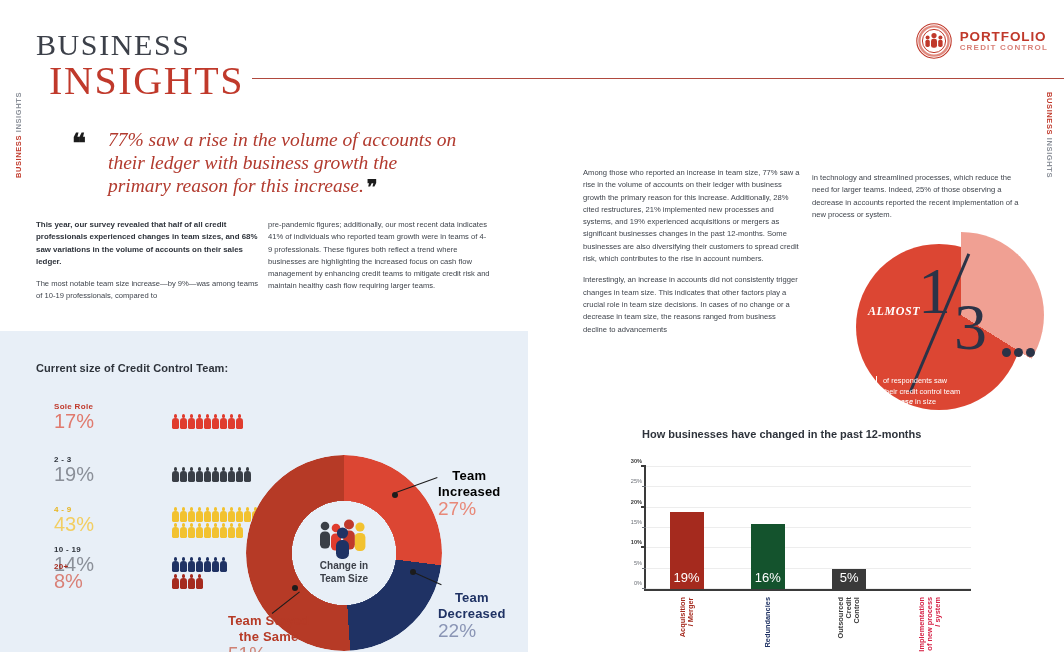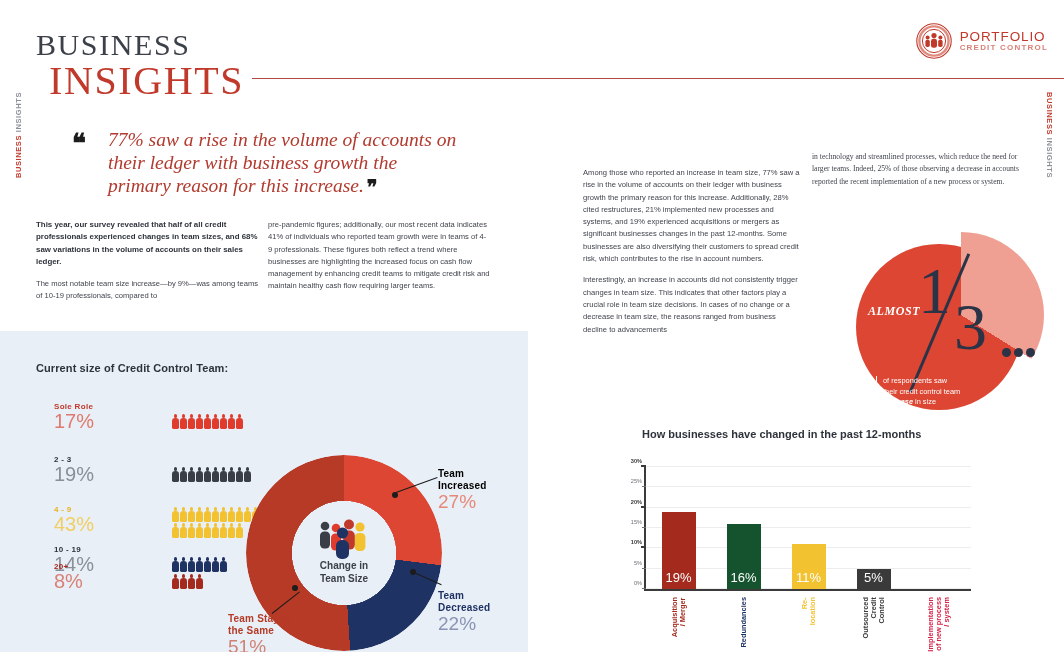--- a/index.html
+++ b/index.html
@@ -44,21 +44,21 @@
   }
   #hdr-rule {
     position: absolute; left: 252px; top: 78px;
     width: 812px; height: 1px; background: #B0493E;
   }
 
   
   #logo { position: absolute; right: 16px; top: 22px; height: 38px; display: flex; align-items: center; gap: 7px; }
   #logo-mark { width: 38px; height: 38px; position: relative; }
   #logo-text { line-height: 1.05; }
-  #logo-title { font-size: 13.5px; font-weight: normal; color: #C0392B; letter-spacing: 0.9px; }
+  #logo-title { font-size: 13.5px; font-weight: bold; color: #C0392B; letter-spacing: 0.9px; }
   #logo-sub { font-size: 8px; font-weight: bold; color: #D98077; letter-spacing: 1.2px; }
 
   
   #quote-block { position: absolute; left: 78px; top: 128px; width: 380px; }
   #quote-open {
     position: absolute; left: -6px; top: 3px;
     font-family: "Liberation Serif", serif;
     font-size: 26px; font-weight: bold; color: #1C1C1C; line-height: 1;
   }
   #quote-text {
@@ -73,21 +73,21 @@
   }
 
   
   .col { position: absolute; font-size: 7.6px; line-height: 1.62; color: #3F444C; }
   .col p { margin-bottom: 9px; }
   .col p:last-child { margin-bottom: 0; }
   .lead { font-weight: bold; color: #2E333B; font-size: 7.9px; line-height: 1.58; }
   #col-1 { left: 36px; top: 219px; width: 222px; }
   #col-2 { left: 268px; top: 219px; width: 222px; }
   #col-3 { left: 583px; top: 167px; width: 218px; }
-  #col-4 { left: 812px; top: 151px; width: 218px; font-family: Liberation Serif, serif; }
+  #col-4 { left: 812px; top: 172px; width: 218px; }
 
   
   #panel-blue {
     position: absolute; left: 0; top: 331px;
     width: 528px; height: 321px;
     background: #E8EFF7;
   }
   #panel-title {
     position: absolute; left: 36px; top: 361px;
     font-size: 11px; font-weight: bold; color: #2E333B;
@@ -114,21 +114,21 @@
     border-radius: 50%; background: #E8EFF7;
     display: flex; flex-direction: column; align-items: center; justify-content: flex-end;
     padding-bottom: 20px;
   }
   #donut-center-label {
     font-size: 10px; font-weight: bold; color: #3C4049; text-align: center; line-height: 1.25;
   }
   #donut-people { position: absolute; left: 50%; top: 16px; transform: translateX(-50%); width: 56px; height: 42px; }
 
   .callout { position: absolute; }
-  .callout-label { font-size: 10px; font-weight: bold; line-height: 1.2; letter-spacing: 0.2px; }
+  .callout-label { font-size: 13px; font-weight: bold; line-height: 1.2; letter-spacing: 0.2px; text-align: center; }
   .callout-pct { font-size: 19px; line-height: 1.1; }
   .leader { position: absolute; background: #1C1C1C; height: 1px; transform-origin: left center; }
   .dot { position: absolute; width: 6px; height: 6px; border-radius: 50%; background: #1C1C1C; }
 
   
   #pie-wrap { position: absolute; left: 856px; top: 232px; width: 184px; height: 196px; }
   #pie-base {
     position: absolute; left: 0; top: 12px; width: 166px; height: 166px; border-radius: 50%;
     background: #DC4633;
   }
@@ -611,26 +611,20 @@
             <div class="bar-cat" style="color: rgb(165, 42, 30);">Acquisition
 / Merger</div>
           </div>
           <div class="bar-slot" style="flex: 1 1 0px;">
             <div class="bar" style="height: 53.3333%; background: #14532d;">
               <div class="bar-val">16%</div>
             </div>
             <div class="bar-cat" style="color: rgb(31, 50, 100);">Redundancies</div>
           </div>
           <div class="bar-slot" style="flex: 1 1 0px;">
-            <div class="bar" style="height: 36.6667%; background: rgb(242, 194, 48);">
-              <div class="bar-val">11%</div>
-            </div>
-            <div class="bar-cat" style="color: rgb(242, 194, 48);">Re-location</div>
-          </div>
-          <div class="bar-slot" style="flex: 1 1 0px;">
             <div class="bar" style="height: 16.6667%; background: rgb(58, 58, 58);">
               <div class="bar-val">5%</div>
             </div>
             <div class="bar-cat" style="color: rgb(58, 58, 58);">Outsourced
 Credit Control</div>
           </div>
           <div class="bar-slot" style="flex: 1 1 0px;">
             <div class="bar-cat" style="color: rgb(214, 34, 70);">Implementation
 of new process / system</div>
           </div>

